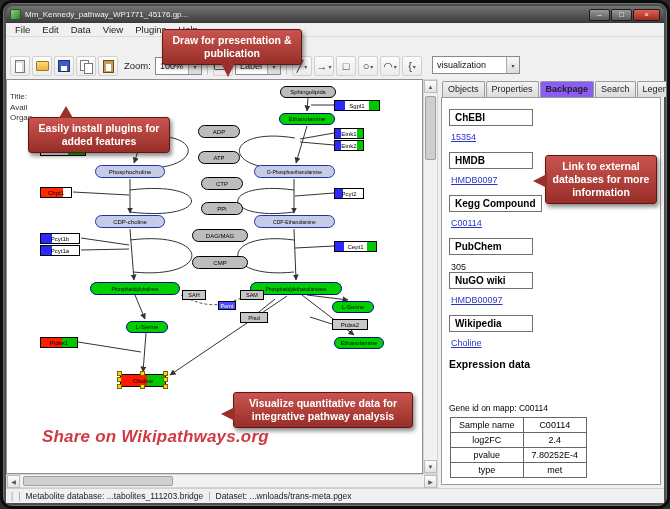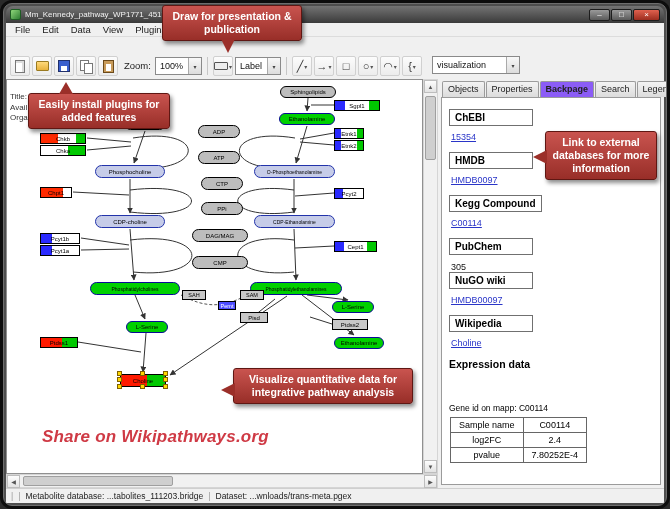--- a/index.html
+++ b/index.html
@@ -91,21 +91,21 @@
   .expr-heading { font-weight:bold; font-size:10.5px; margin:2px 0 0 0; color:#000; }
   .gene-id { font-weight:normal; font-size:8.5px; margin:33px 0 4px 0; color:#000; }
   .expr-table { border-collapse:collapse; font-size:9px; margin-left:1px; }
   .expr-table td { border:1px solid #666; padding:2px 8px; text-align:center; background:#fff; min-width:44px; color:#000; }
 
   
   .statusbar { height:15px; background:#f0f0f0; border-top:1px solid #cfcfcf; display:flex; align-items:center; font-size:8.5px; color:#222; padding:0 5px; gap:5px; white-space:nowrap; overflow:hidden; flex:none; }
   .status-sep { color:#999; }
 
   
-  .callout { position:absolute; background:linear-gradient(#c9544f,#982e28); border:1px solid #5f1713; border-radius:3px; color:#fff; font-weight:bold; font-size:10.5px; text-align:center; padding:4px 6px; box-shadow:2px 3px 4px rgba(0,0,0,.45); z-index:20; line-height:1.25; }
+  .callout { position:absolute; background:linear-gradient(#c9544f,#982e28); border:1px solid #5f1713; border-radius:3px; color:#fff; font-weight:bold; font-size:10.5px; text-align:center; padding:4px 6px; box-shadow:2px 3px 4px rgba(0,0,0,.45); z-index:20; line-height:1.25;margin-top:24px; }
   .callout .arr { position:absolute; width:0; height:0; }
   .co-top { left:162px; top:5px; width:140px; }
   .co-top .arr { bottom:-13px; left:58px; border-left:7px solid transparent; border-right:7px solid transparent; border-top:14px solid #9b2f29; }
   .co-left { left:28px; top:93px; width:142px; }
   .co-left .arr { top:-12px; left:30px; border-left:7px solid transparent; border-right:7px solid transparent; border-bottom:12px solid #9b2f29; }
   .co-right { left:545px; top:131px; width:112px; }
   .co-right .arr { left:-13px; top:18px; border-top:7px solid transparent; border-bottom:7px solid transparent; border-right:14px solid #9b2f29; }
   .co-bottom { left:233px; top:368px; width:180px; }
   .co-bottom .arr { left:-13px; top:14px; border-top:7px solid transparent; border-bottom:7px solid transparent; border-right:14px solid #9b2f29; }
   .share { position:absolute; left:42px; top:427px; font-size:17px; font-style:italic; font-weight:bold; color:#cf3a45; z-index:15; letter-spacing:.2px; }
@@ -339,20 +339,24 @@
               <td>C00114</td>
             </tr>
             <tr>
               <td>log2FC</td>
               <td>2.4</td>
             </tr>
             <tr>
               <td>pvalue</td>
               <td>7.80252E-4</td>
             </tr>
+            <tr>
+              <td>type</td>
+              <td>met</td>
+            </tr>
           </tbody>
             </table>
         </div>
       </div>
     </div>
 
     <div class="statusbar">
       <span class="status-sep">|</span>
       <span class="status-sep">|</span>
       <span>Metabolite database: ...tabolites_111203.bridge</span>

